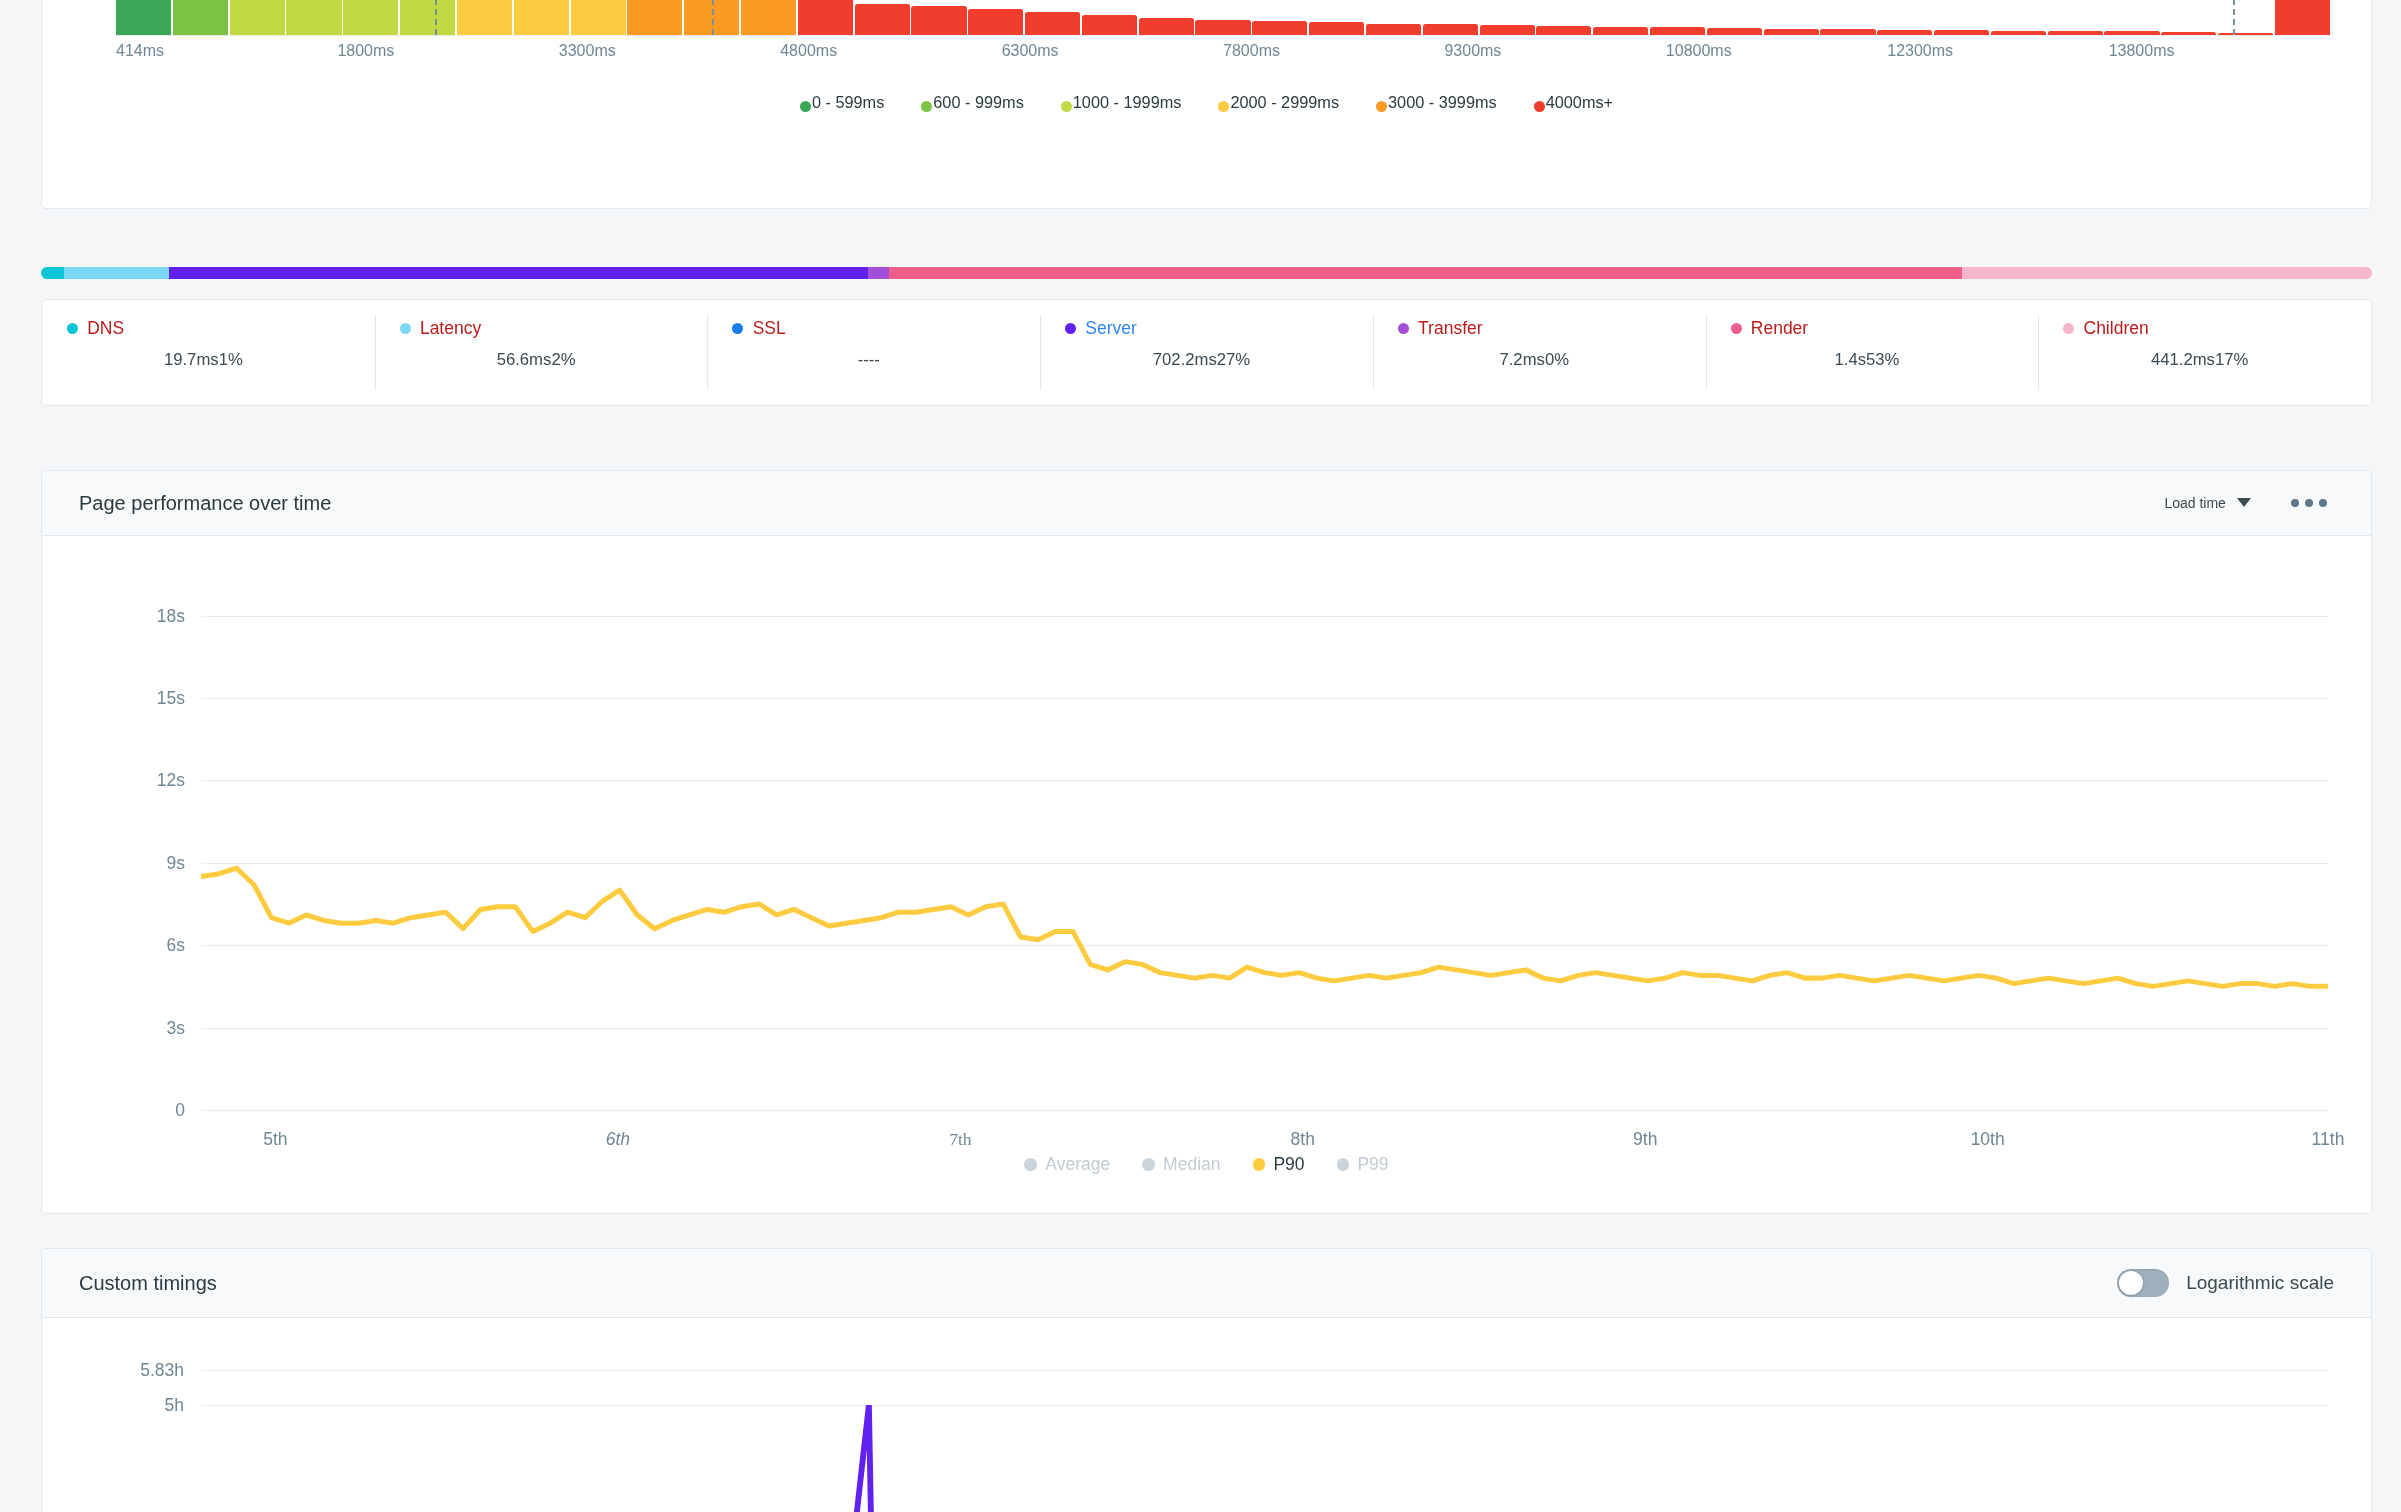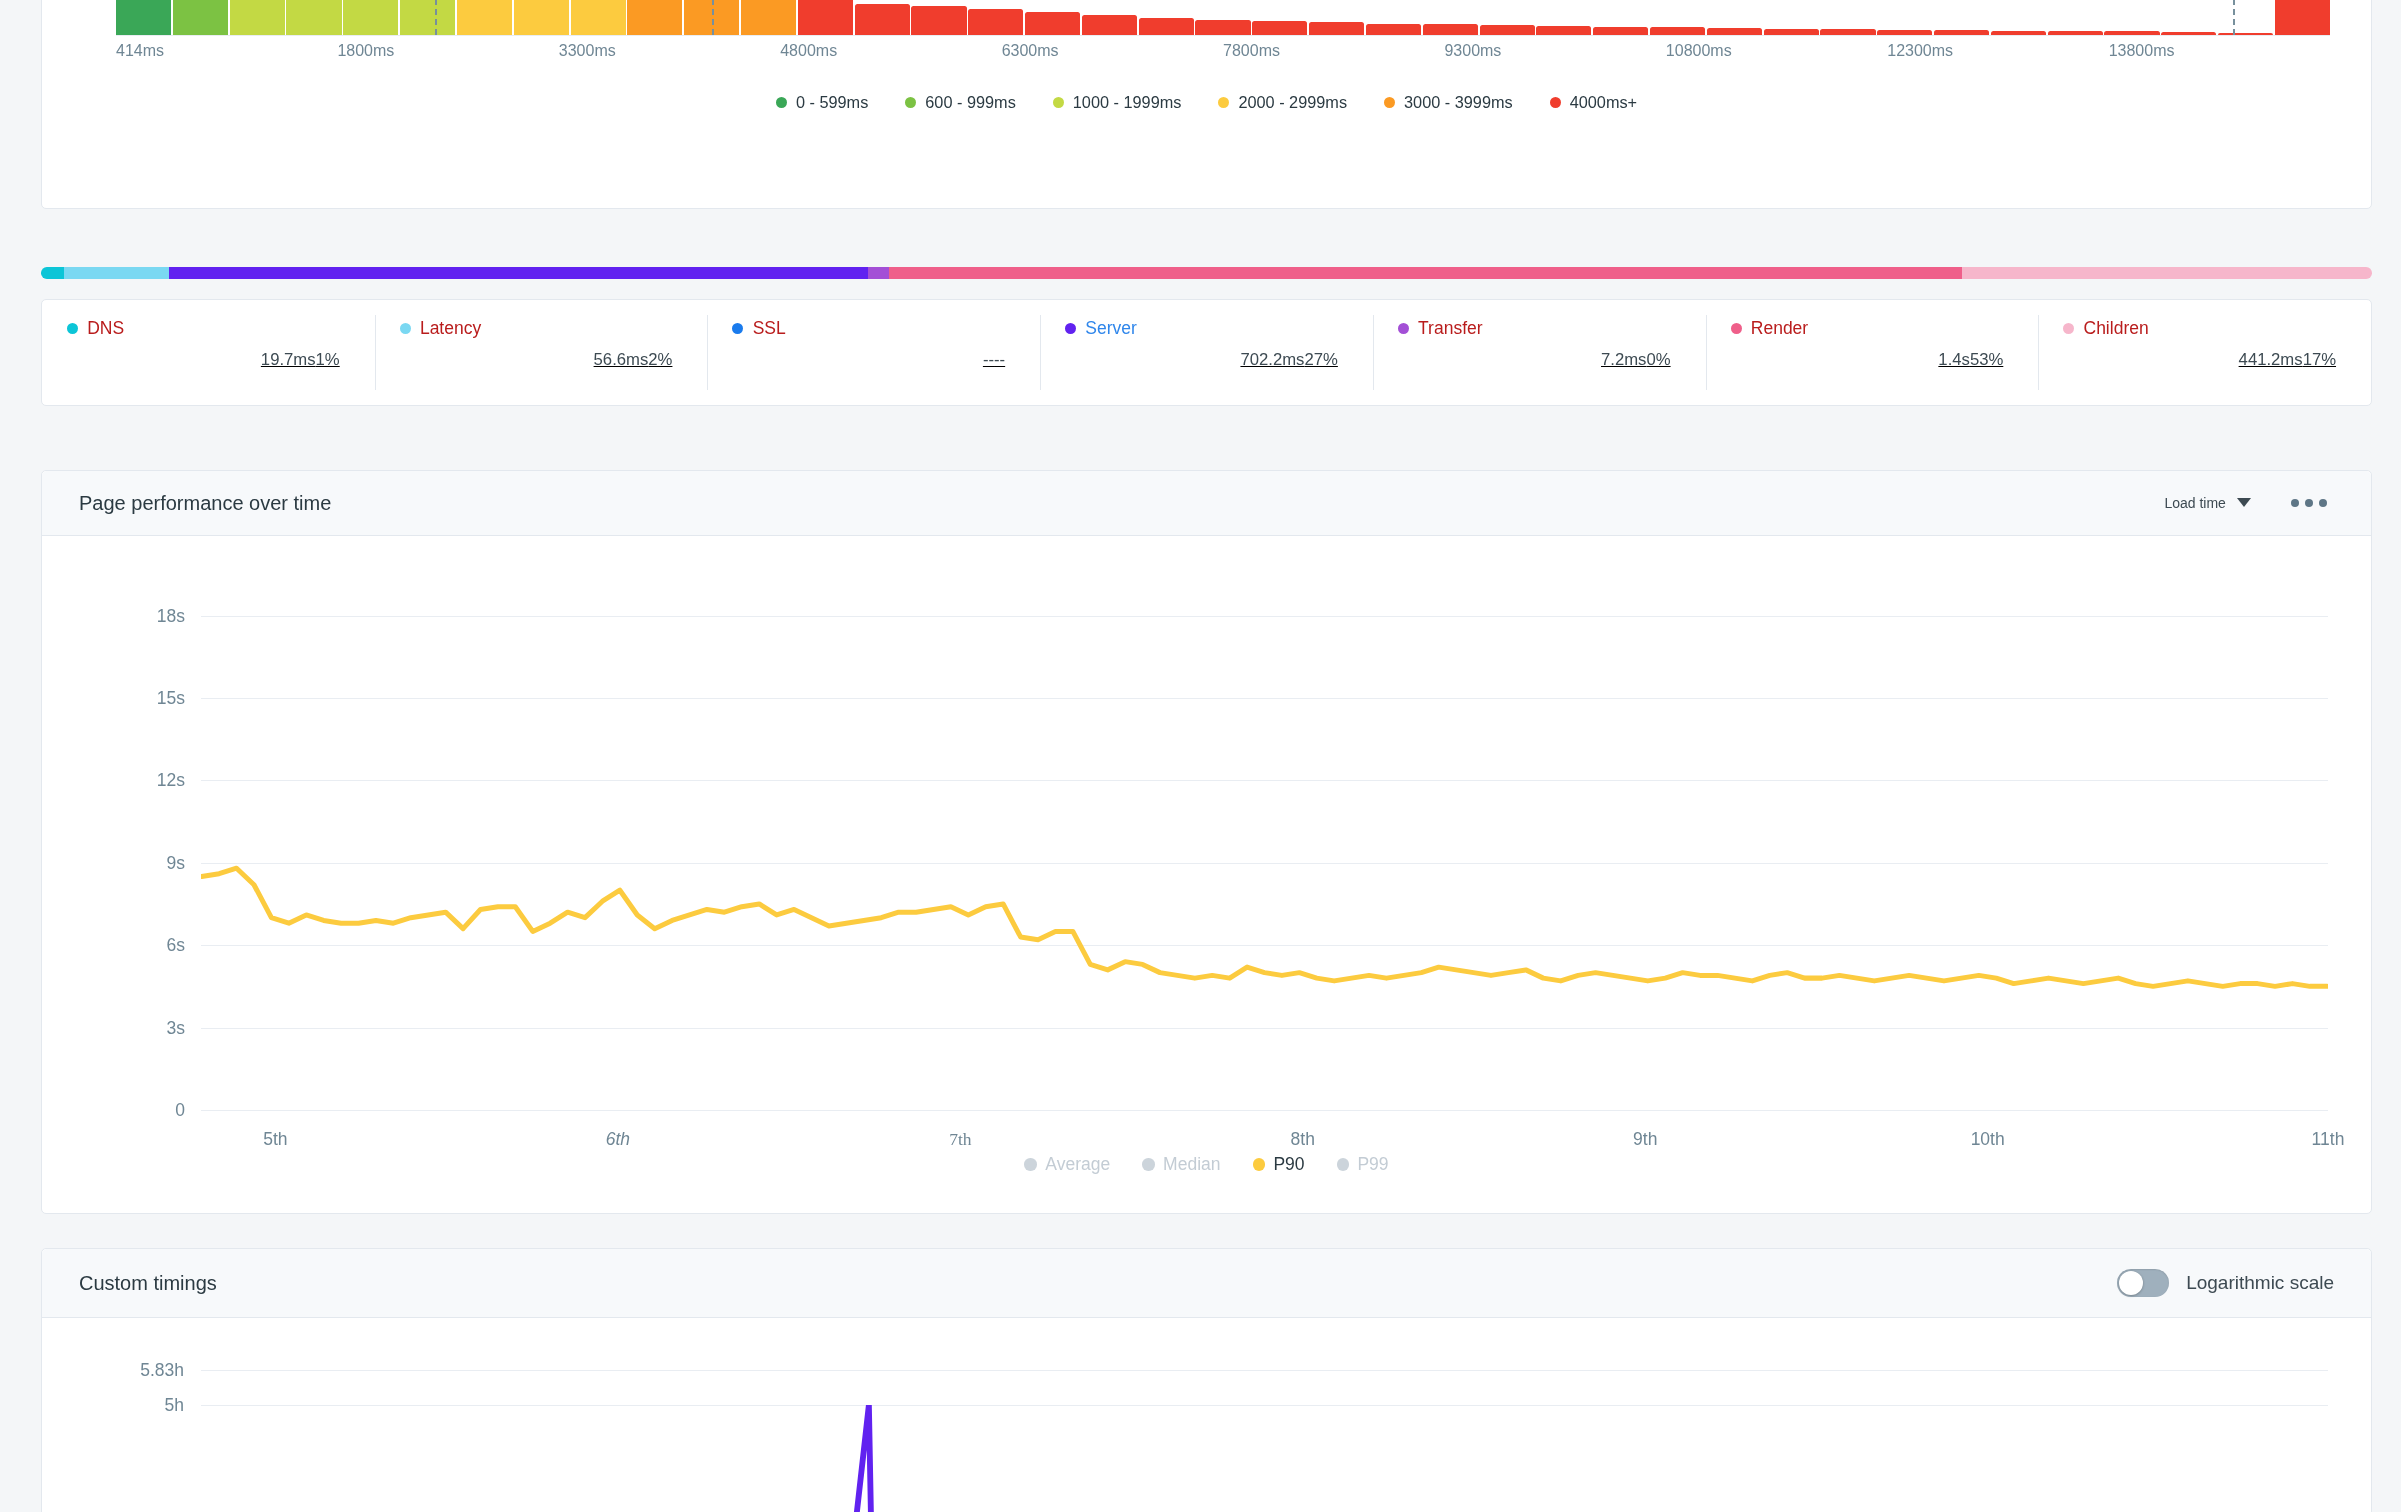--- a/index.html
+++ b/index.html
@@ -47,21 +47,21 @@
     position: absolute; left: 74px; top: 216px; width: 2214px;
     display: flex; height: 25px;
   }
   .hist-xtick {
     font-size: 16px; color: #6f8694; text-align: left;
   }
   .hist-legend {
     position: absolute; left: 0; top: 267px; width: 100%;
     display: flex; justify-content: center; align-items: center; gap: 37px;
   }
-  .lg-item { display: flex; align-items: center; gap: 9px; }
+  .lg-item { display: flex; align-items: flex-end; gap: 1px; }
   .lg-dot { width: 11px; height: 11px; border-radius: 50%; display: inline-block; }
   .lg-label { font-size: 16.3px; color: #2b3a42; }
 
   
   #timing-bar {
     position: absolute; left: 35px; top: 267px;
     width: 2331px; height: 11.7px;
     border-radius: 5.8px; overflow: hidden;
     display: flex;
   }
@@ -78,21 +78,21 @@
     position: relative;
   }
   .bd-cell + .bd-cell::before {
     content: ""; position: absolute; left: 0; top: 15px; bottom: 15px;
     width: 0.8px; background: #e3e8ee;
   }
   .bd-head { display: flex; align-items: center; gap: 9.2px; }
   .bd-dot { width: 11px; height: 11px; border-radius: 50%; }
   .bd-name { font-size: 17.5px; color: #b91c1c; }
   .bd-name.active { color: #2f86eb; }
-  .bd-vals { display: flex; justify-content: flex-end; margin-top: 11px; padding-right: 10px; text-decoration: underline; }
+  .bd-vals { display: flex; justify-content: center; margin-top: 11px; padding-right: 10px; }
   .bd-val, .bd-pct { font-size: 16.7px; color: #3d4a52; }
 
   
   #perf-card {
     position: absolute; left: 35px; top: 470px;
     width: 2331px; height: 744px;
   }
   .card-head {
     height: 65px; background: #f7f9fb;
     border-bottom: 0.8px solid #e3e8ee;

